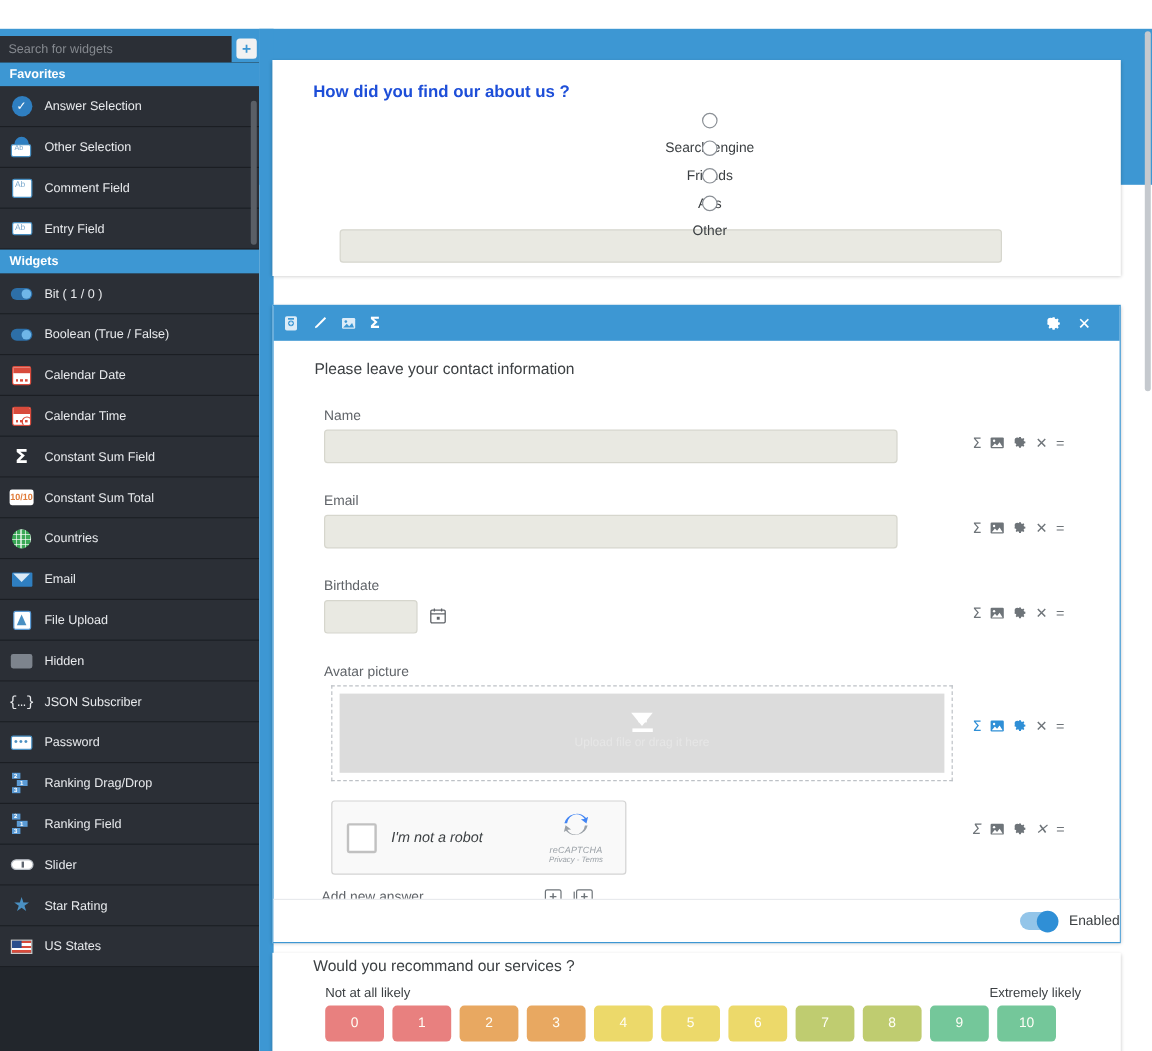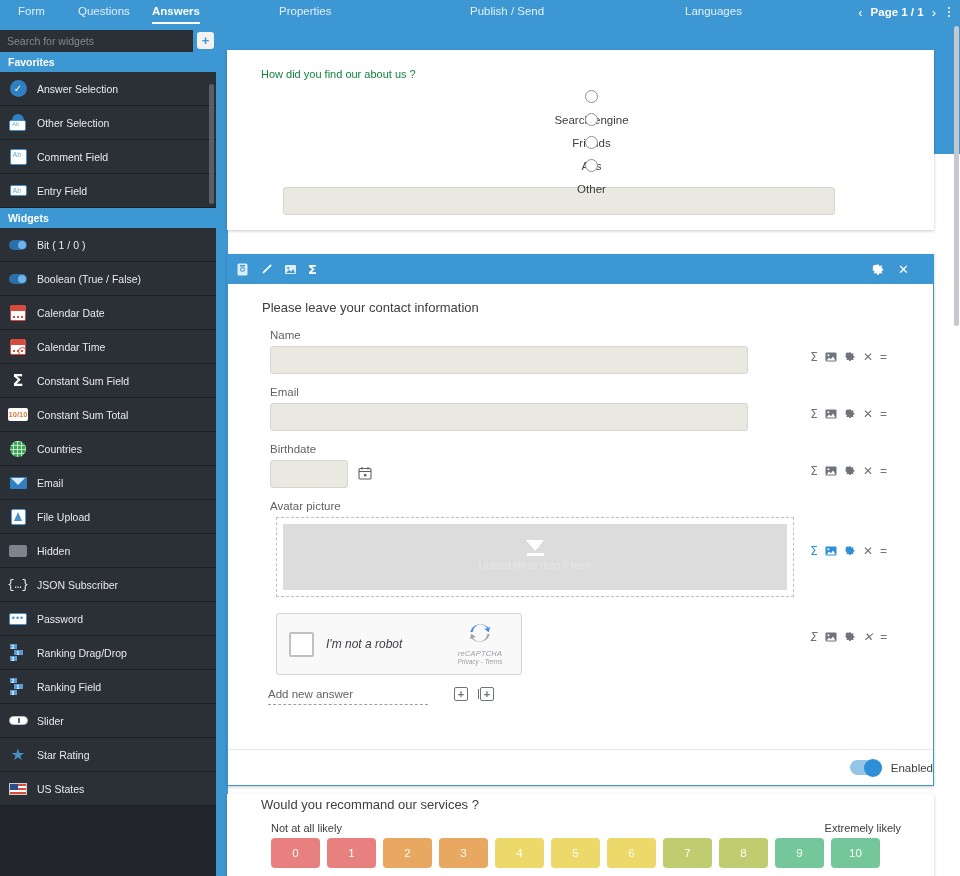--- a/index.html
+++ b/index.html
@@ -113,21 +113,21 @@
   .canvas { position:absolute; top:24px; left:216px; width:744px; height:852px; background:#ffffff; }
   .canvasTopBlue { position:absolute; top:0; left:0; width:744px; height:130px; background:#3d97d3; }
   .canvasEdgeL { position:absolute; top:0; left:0; width:12px; height:852px; background:#3d97d3; }
 
   .card {
     position:absolute; left:11px; width:707px; background:#ffffff;
     box-shadow:0 1px 3px rgba(0,0,0,.22);
   }
   #card-q1 { top:26px; height:180px; }
   #card-q1 .cardbody { padding:18px 22px 10px 34px; }
-  .qtitle { font-size:11px; color:#15803d; margin:0 0 10px 0; }
+  .qtitle { font-size:14px; color:#1d4ed8; margin:0 0 10px 0;font-weight:bold; }
   .optrow { display:flex; align-items:center; gap:11px; height:23px; margin-left:10px;flex-direction:column; }
   .radio { width:13px; height:13px; border-radius:50%; border:1.5px solid #8b9096; background:#fff; flex:0 0 13px; cursor:pointer; }
   .optlbl { font-size:11.5px; color:#3c4043; }
   .otherinput {
     margin:5px 0 0 22px; width:552px; height:28px; background:#e9e9e2;
     border:1px solid #d6d6cd; border-radius:3px;
   }
 
   
   #card-contact { top:230px; height:532px; border:1px solid #3d97d3; }
@@ -143,21 +143,21 @@
   .ctitle { font-size:13px; color:#3c4043; margin:0 0 14px 34px; }
   .fieldlabel { font-size:11.5px; color:#5f6368; margin:0 0 5px 42px; }
   .fieldinput {
     margin-left:42px; width:478px; height:28px; background:#e9e9e2;
     border:1px solid #d6d6cd; border-radius:3px;
   }
   .fieldinput.small { width:78px; }
   .rowactions { position:absolute; right:46px; display:flex; align-items:center; gap:7px; }
   .ract { color:#6e7479; font-size:12px; line-height:1; cursor:pointer; display:flex; align-items:center; }
   .ract.blue { color:#2f8fd6; }
-  .fieldrow { position:relative; margin-bottom:12px; }
+  .fieldrow { position:relative; margin-bottom:12px;margin-top:26px; }
   .datewrap { display:flex; align-items:center; gap:10px; }
   .calbtn { color:#5f6368; font-size:14px; line-height:1; cursor:pointer; }
 
   .dropzone {
     margin-left:48px; width:518px; height:80px; border:1px dashed #bdc1c6;
     display:flex; align-items:center; justify-content:center; padding:6px;
   }
   .dropinner {
     width:100%; height:100%; background:#dcdcdc; display:flex; flex-direction:column;
     align-items:center; justify-content:center; gap:4px;
@@ -214,39 +214,20 @@
   
   .vscroll { position:absolute; right:0; top:24px; width:7px; height:852px; background:transparent; }
   .vthumb { position:absolute; right:1px; top:2px; width:5px; height:300px; background:#c5c9ce; border-radius:3px; }
   .sidebarScroll { position:absolute; left:209px; top:60px; width:5px; height:120px; background:#5a5f66; border-radius:3px; }
 </style>
 </head>
 <body>
 
 <div id="app">
 
-  <div class="topnav">
-    <div class="tab" style="left:18px">Form</div>
-    <div class="tab" style="left:78px">Questions</div>
-    <div class="tab active" style="left:152px">Answers</div>
-    <div class="tab" style="left:279px">Properties</div>
-    <div class="tab" style="left:470px">Publish / Send</div>
-    <div class="tab" style="left:685px">Languages</div>
-
-    <div class="pager">
-      <span class="arw">‹</span>
-      <span class="plabel">Page 1 / 1</span>
-      <span class="arw">›</span>
-      <span class="kebab">
-          <i></i>
-          <i></i>
-          <i></i>
-        </span>
-    </div>
-  </div>
 
   <div class="sidebar">
     <div class="searchrow">
       <input class="searchbox" placeholder="Search for widgets" style="">
       <div class="addbtn">+</div>
     </div>
 
     <div class="wlist" id="widget-list">
         <div class="grouphdr">Favorites</div>
         <div class="witem">

